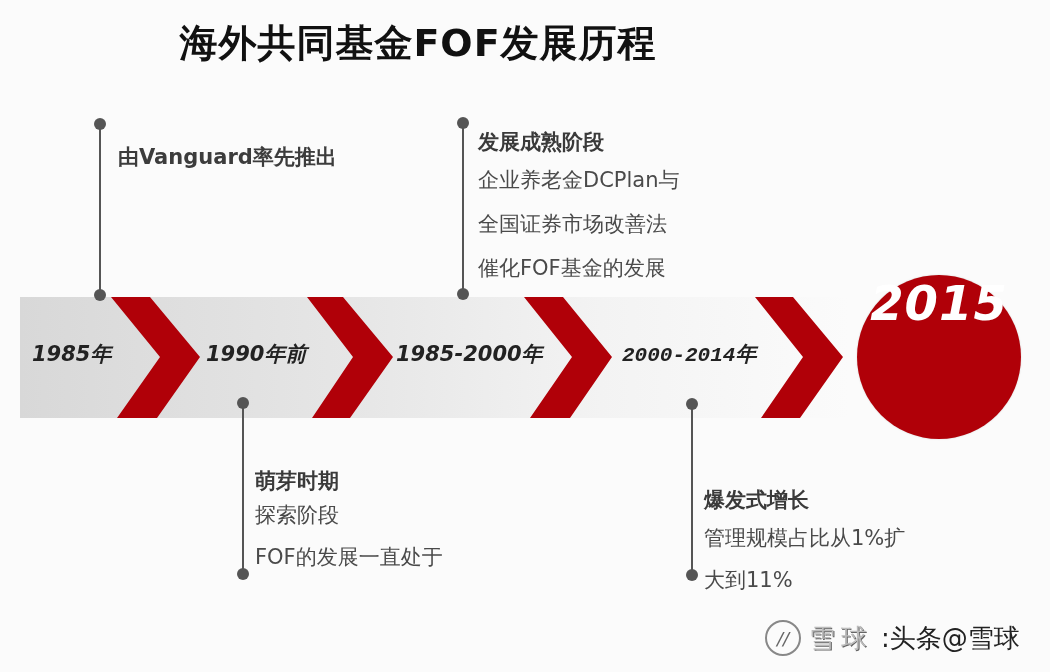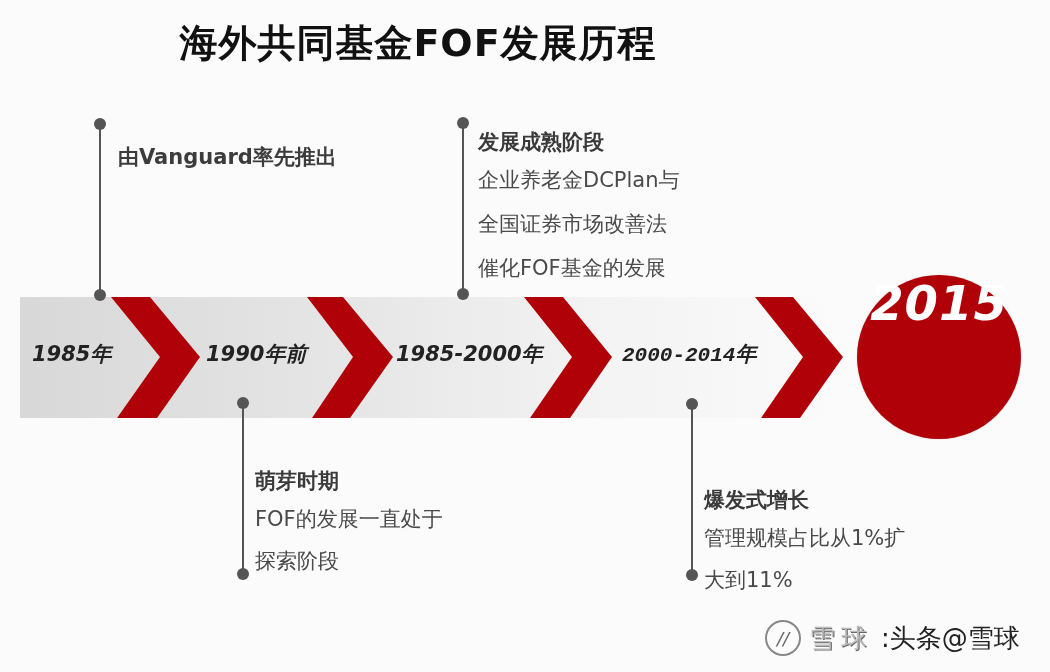--- a/index.html
+++ b/index.html
@@ -77,22 +77,22 @@
 <div class="dot" style="left:94px; top:289px;"></div>
 <div class="note n1" style="left:118px; top:132px;">
   <div class="line" style="line-height:50px;">由Vanguard率先推出</div>
 </div>
 
 <div class="conn" style="left:242px; top:403px; height:171px;"></div>
 <div class="dot" style="left:237px; top:397px;"></div>
 <div class="dot" style="left:237px; top:568px;"></div>
 <div class="note" style="left:255px; top:466px;">
   <div class="head" style="line-height:30px;">萌芽时期</div>
+  <div class="line" style="line-height:38px;">探索阶段</div>
   <div class="line" style="line-height:46px;">FOF的发展一直处于</div>
-  <div class="line" style="line-height:38px;">探索阶段</div>
 </div>
 
 <div class="conn" style="left:462px; top:122px; height:172px;"></div>
 <div class="dot" style="left:457px; top:117px;"></div>
 <div class="dot" style="left:457px; top:288px;"></div>
 <div class="note" style="left:478px; top:126px;">
   <div class="head" style="line-height:32px;">发展成熟阶段</div>
   <div class="line" style="line-height:44px;">企业养老金DCPlan与</div>
   <div class="line" style="line-height:44px;">全国证券市场改善法</div>
   <div class="line" style="line-height:44px;">催化FOF基金的发展</div>

